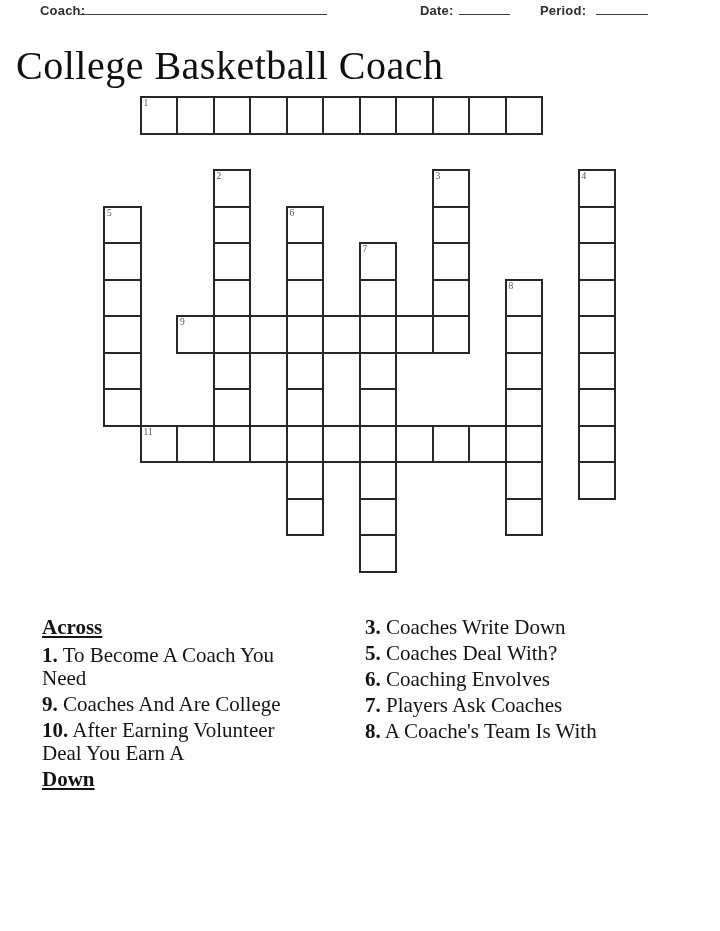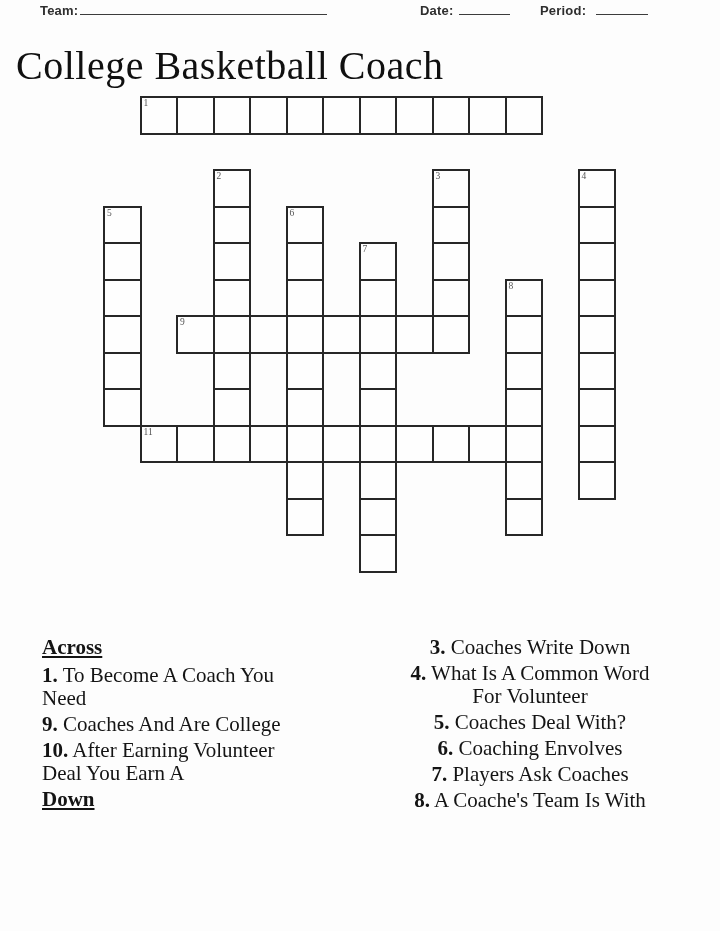--- a/index.html
+++ b/index.html
@@ -44,39 +44,39 @@
     box-sizing:border-box;
     border:2px solid #272727;
     background:#fefefe;
   }
   .num{
     position:absolute;top:1px;left:2px;
     font-family:"Liberation Serif",serif;
     font-size:9.5px;line-height:1;color:#555;
   }
   
-  .clue-col{position:absolute;top:616px;margin-top:20px;}
+  .clue-col{position:absolute;top:616px;}
   #clues-left{left:42px;width:315px;}
-  #clues-right{left:365px;width:330px;text-align:center;}
+  #clues-right{left:365px;width:330px;}
   .clue-col p{
     margin:0 0 3px 0;
     font-size:21px;line-height:23px;color:#141414;
   }
   .clue-col p.heading{
     font-weight:700;text-decoration:underline;
     margin:3px 0 5px 0;
   }
   .clue-col p.heading:first-child{margin-top:0;}
   .clue-col b{font-weight:700;}
   .ctext{white-space:pre-line;}
 </style>
 </head>
 <body>
 
-<span class="hlabel" id="name-label">Team:</span>
+<span class="hlabel" id="name-label">Coach:</span>
 <span class="hline" id="name-line"></span>
 <span class="hlabel" id="date-label">Date:</span>
 <span class="hline" id="date-line"></span>
 <span class="hlabel" id="period-label">Period:</span>
 <span class="hline" id="period-line"></span>
 
 <h1 class="title">College Basketball Coach</h1>
 
 <div id="grid">
     <div class="cell" style="left: 36.5px; top: 0px; border-color: rgb(39, 39, 39);">
@@ -180,19 +180,17 @@
     <p class="heading">Across</p>
     <p class="clue"><b>1.</b> <span class="ctext">To Become A Coach You
 Need</span></p>
     <p class="clue"><b>9.</b> <span class="ctext">Coaches And Are College</span></p>
     <p class="clue"><b>10.</b> <span class="ctext">After Earning Volunteer
 Deal You Earn A</span></p>
     <p class="heading">Down</p>
   </div>
 <div id="clues-right" class="clue-col">
     <p class="clue"><b>3.</b> <span class="ctext">Coaches Write Down</span></p>
-    <p class="clue"><b>4.</b> <span class="ctext">What Is A Common Word
-For Volunteer</span></p>
     <p class="clue"><b>5.</b> <span class="ctext">Coaches Deal With?</span></p>
     <p class="clue"><b>6.</b> <span class="ctext">Coaching Envolves</span></p>
     <p class="clue"><b>7.</b> <span class="ctext">Players Ask Coaches</span></p>
     <p class="clue"><b>8.</b> <span class="ctext">A Coache's Team Is With</span></p>
   </div>
 
 </body></html>

